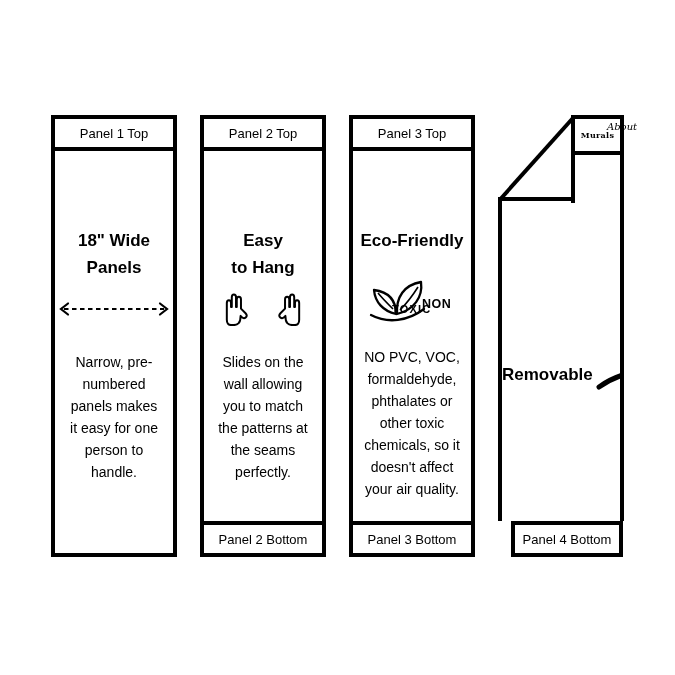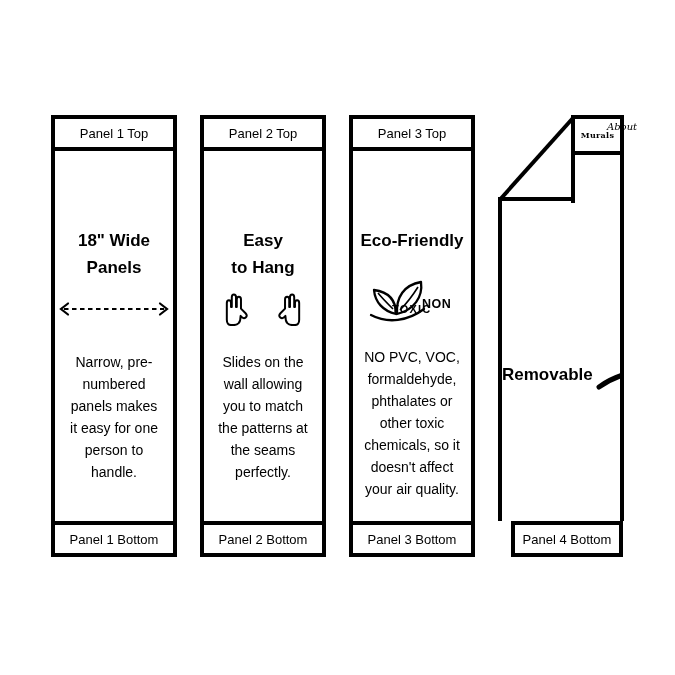--- a/index.html
+++ b/index.html
@@ -80,23 +80,20 @@
             <polyline points="10,2.5 3,8 10,13.5" fill="none" stroke="#000" stroke-width="2.2" stroke-linecap="round"></polyline>
             <polyline points="102,2.5 109,8 102,13.5" fill="none" stroke="#000" stroke-width="2.2" stroke-linecap="round"></polyline>
           </svg>
         </div>
         <p class="para">Narrow, pre-
 numbered
 panels makes
 it easy for one
 person to
 handle.</p>
-      </div>
-      <div class="cap bottom">
-        <span>Panel 1 Bottom</span>
       </div>
     </section>
 
     <section class="panel boxed">
       <div class="cap top">
         <span>Panel 2 Top</span>
       </div>
       <div class="pbody p2">
         <h2 class="title">Easy
 to Hang</h2>

